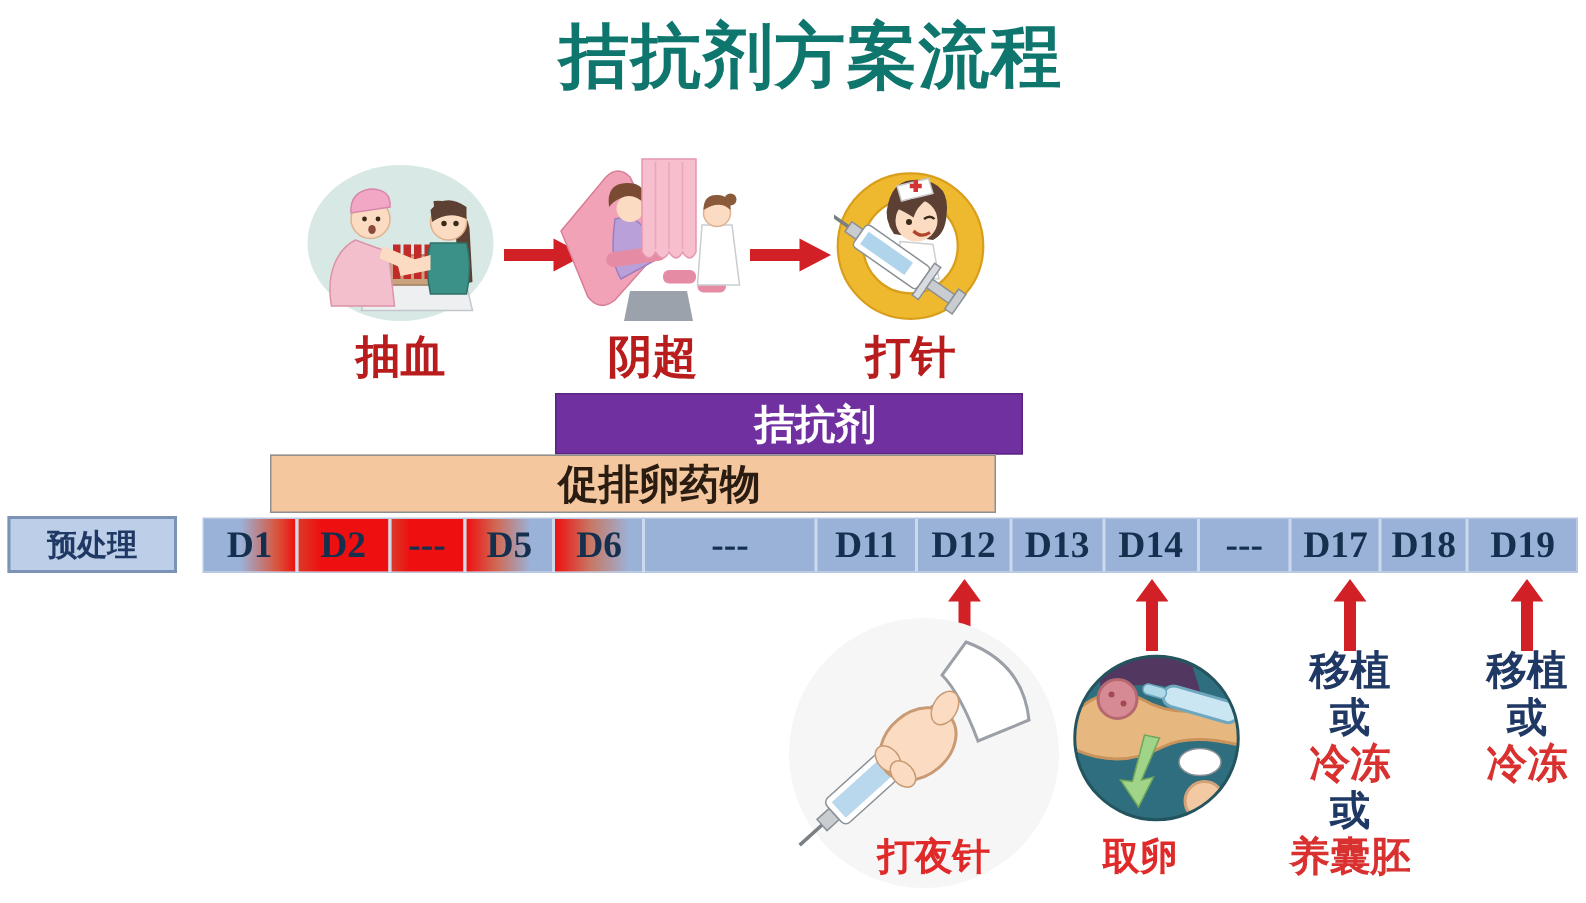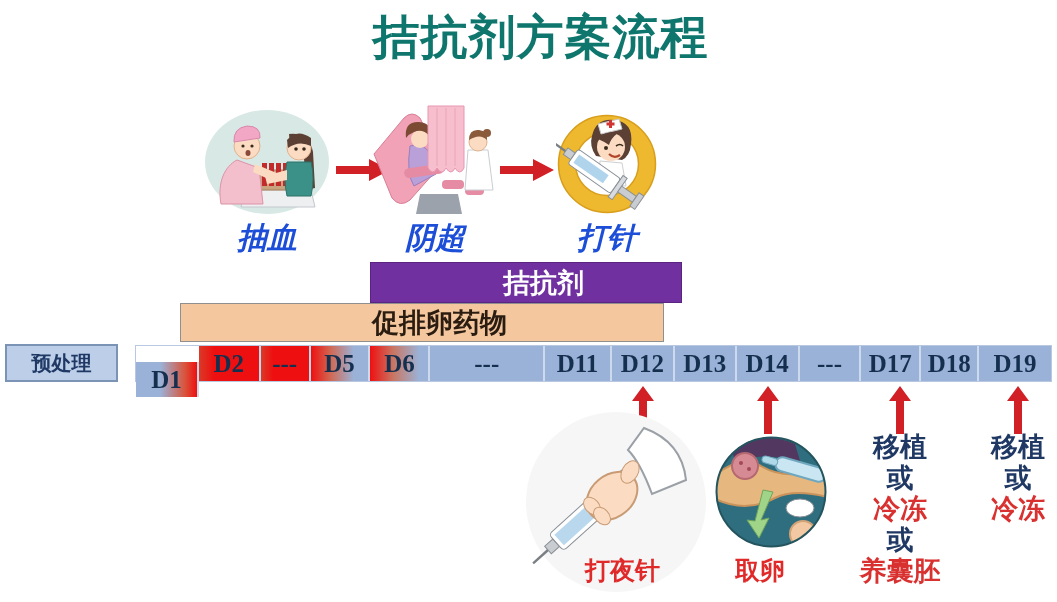--- a/index.html
+++ b/index.html
@@ -8,21 +8,21 @@
     font-family:"Liberation Serif","DejaVu Serif",serif;
   }
   .abs{position:absolute;}
   
   .title{
     left:12px;top:6px;width:100%;text-align:center;
     font-size:47px;font-weight:bold;color:#0f766e;letter-spacing:1px;
   }
   
   .step-label{
-    text-align:center;font-size:30px;font-weight:bold;color:#1d4ed8;font-style:italic;
+    text-align:center;font-size:30px;font-weight:bold;color:#b91c1c;
   }
   
   .bar{display:flex;align-items:center;justify-content:center;font-weight:bold;box-sizing:border-box;padding-left:35px;}
   .bar-antagonist{
     left:370px;top:262px;width:312px;height:41px;background:#7030A0;border:1px solid #5B2482;
     color:#fff;font-size:27px;
   }
   .bar-stimulation{
     left:180px;top:303px;width:484px;height:39px;background:#F4C79F;border:1px solid #8f8f8f;
     color:#2a1c10;font-size:27px;
@@ -38,21 +38,21 @@
     border:1px solid #B8C8E0;box-sizing:border-box;
   }
   .cell{
     height:100%;box-sizing:border-box;border-right:2px solid #CDD9EC;
     display:flex;align-items:center;justify-content:center;
     font-size:25px;font-weight:bold;color:#15304F;
   }
   .cell:last-child{border-right:none;}
   .f-blue{background:#9BB2D8;}
   .f-red{background:linear-gradient(90deg,#DA3A28 0%,#EE1010 25%,#EE1010 100%);}
-  .f-b2r{background:linear-gradient(90deg,#9BB2D8 0%,#9BB2D8 40%,#D9543C 80%,#EE1010 100%);margin-top:16px;}
+  .f-b2r{background:linear-gradient(90deg,#9BB2D8 0%,#9BB2D8 40%,#D9543C 80%,#EE1010 100%);}
   .f-r2b{background:linear-gradient(90deg,#EE1010 0%,#D06A55 35%,#9BB2D8 75%,#9BB2D8 100%);}
   .f-r2b2{background:linear-gradient(90deg,#EE1010 0%,#C97663 40%,#9BB2D8 85%,#9BB2D8 100%);}
   
   .event-label{
     text-align:left;font-size:25px;font-weight:bold;color:#E02A2A;
   }
   .stack{
     width:96px;text-align:center;font-size:27px;font-weight:bold;line-height:31px;
   }
   .stack .navy{color:#1F3864;display:block;}

